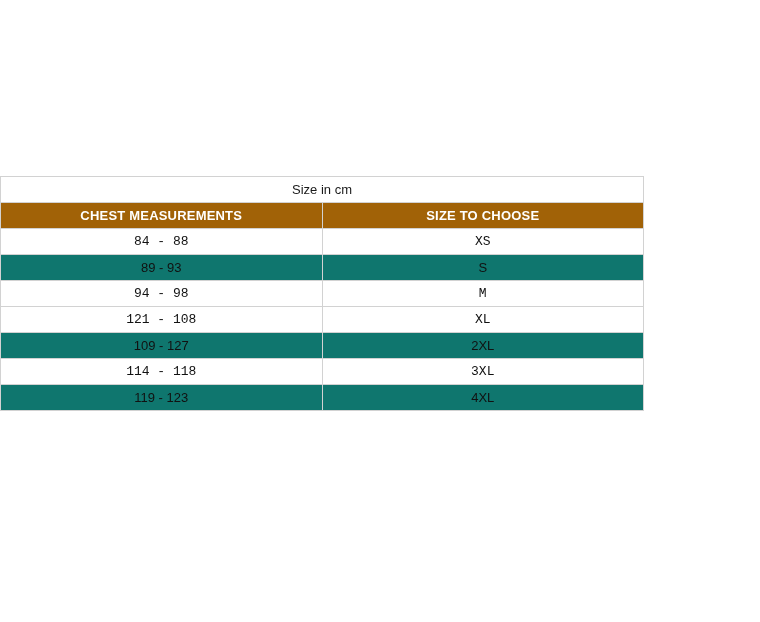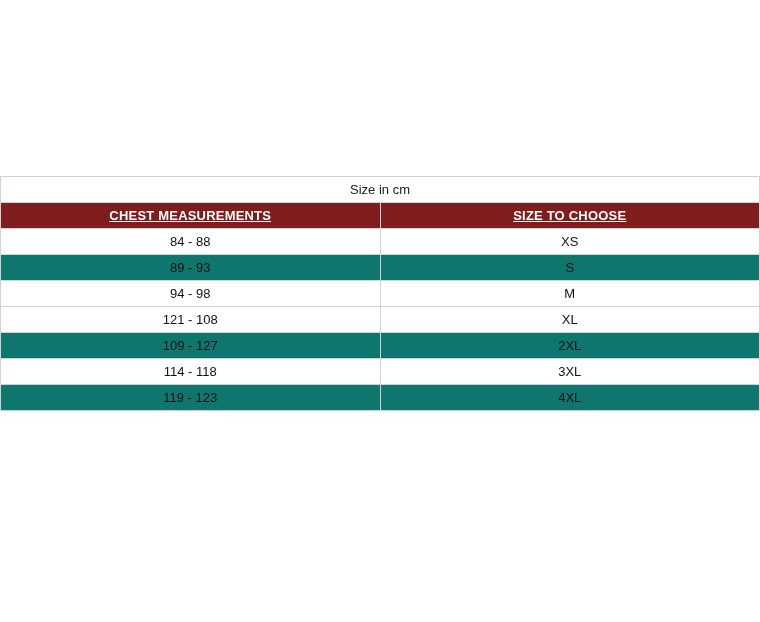--- a/index.html
+++ b/index.html
@@ -16,53 +16,53 @@
     overflow: hidden;
   }
   .sheet {
     position: absolute;
     left: 0;
     top: 176px;
     width: 760px;
   }
   table.size-table {
     border-collapse: collapse;
-    width: 760px;
+    width: 644px;
     table-layout: fixed;
   }
   table.size-table td {
     border: 1px solid #d2d2d2;
     text-align: center;
     vertical-align: middle;
     font-size: 13px;
     padding: 0;
     height: 25px;
     line-height: 25px;
   }
   .caption-row td {
     background: #ffffff;
     color: #1a1a1a;
     font-size: 13px;
     height: 26px;
     line-height: 26px;
     border: 1px solid #d2d2d2;
   }
   .header-row td {
-    background: #7f1d1d;
+    background: #a16207;
     color: #ffffff;
     font-weight: bold;
     font-size: 14px;
     letter-spacing: 0.2px;
     height: 38px;
     line-height: 38px;
     border: 1px solid #282828;
-    text-decoration: underline;
   }
   tr.odd td {
     background: #ffffff;
+    font-family: Liberation Mono, monospace;
   }
   tr.even td {
     background: #0f766e;
   }
   .col-left { width: 485px; }
   .col-right { width: 275px; margin-top: 39px; }
 </style>
 </head>
 <body>
 

